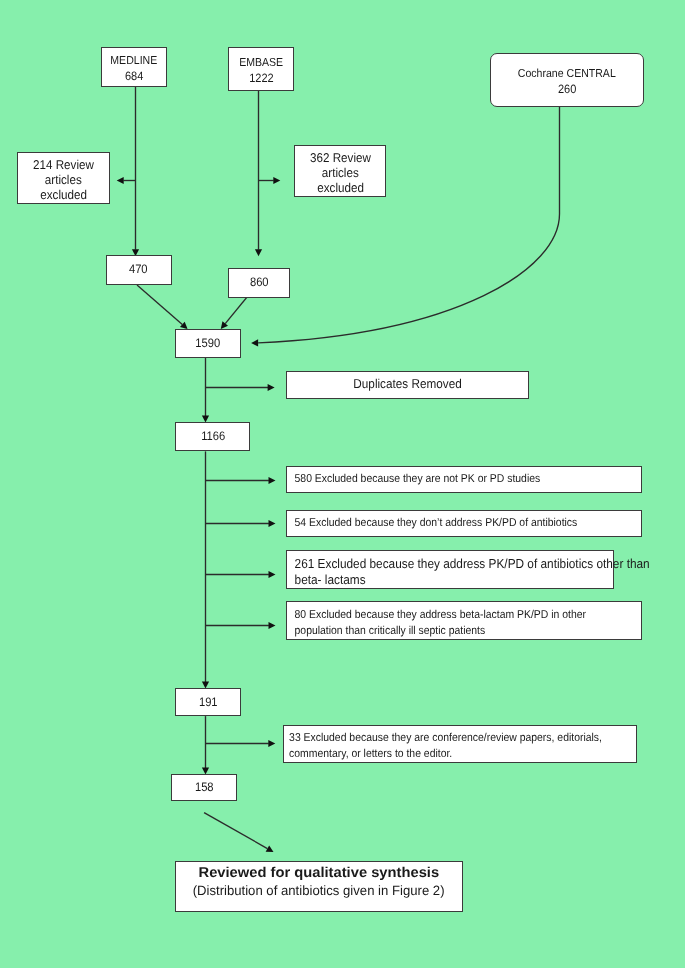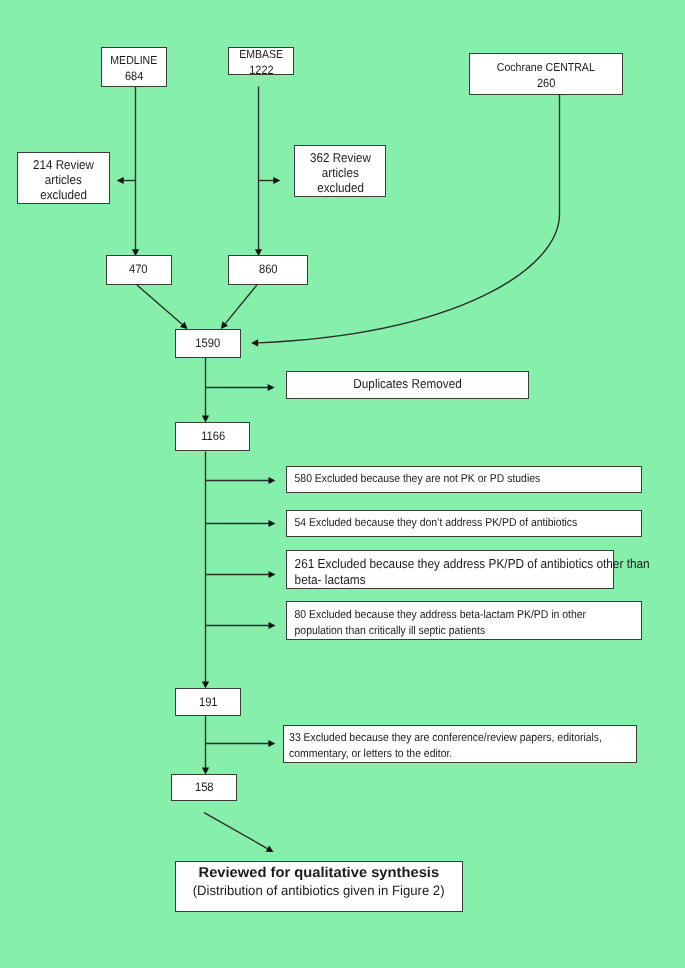--- a/index.html
+++ b/index.html
@@ -63,47 +63,47 @@
       <polygon points="275.30,743.50 268.30,747.10 268.30,739.90"></polygon>
       <polygon points="273.50,852.00 265.64,851.67 269.19,845.41"></polygon>
     </g>
   </svg>
 
   <div class="box" style="left:101px;top:47px;width:66px;height:40px;font-size:11.6px;line-height:15.6px;">
     <span class="ln">MEDLINE</span>
     <span class="ln" style="font-size:12.1px;">684</span>
   </div>
 
-  <div class="box" style="left:228px;top:47px;width:66px;height:28px;font-size:11.6px;line-height:15.6px;">
+  <div class="box" style="left:228px;top:47px;width:66px;height:44px;font-size:11.6px;line-height:15.6px;">
     <span class="ln">EMBASE</span>
     <span class="ln" style="font-size:12.1px;">1222</span>
   </div>
 
-  <div class="box" style="left:469px;top:53px;width:154px;height:42px;font-size:11.6px;line-height:15.6px;">
+  <div class="box" style="left:490px;top:53px;width:154px;height:54px;font-size:11.6px;line-height:15.6px;border-radius:7px;">
     <span class="ln">Cochrane CENTRAL</span>
     <span class="ln" style="font-size:12.1px;">260</span>
   </div>
 
   <div class="box tbox" style="left:17.1px;top:151.5px;width:92.9px;height:52.9px;font-size:12.81px;line-height:14.9px;padding-top:4.3px;">
     <span class="ln">214 Review</span>
     <span class="ln">articles</span>
     <span class="ln">excluded</span>
   </div>
 
   <div class="box tbox" style="left:293.9px;top:145px;width:92.5px;height:51.9px;font-size:12.81px;line-height:14.9px;padding-top:3.4px;">
     <span class="ln">362 Review</span>
     <span class="ln">articles</span>
     <span class="ln">excluded</span>
   </div>
 
   <div class="box cbox" style="left:105.8px;top:255.3px;width:65.9px;height:29.4px;font-size:12.3px;">
     <span class="ln">470</span>
   </div>
 
-  <div class="box cbox" style="left:228px;top:255px;width:80px;height:30px;font-size:12.3px;">
+  <div class="box cbox" style="left:228px;top:268px;width:62px;height:30px;font-size:12.3px;">
     <span class="ln">860</span>
   </div>
 
   <div class="box cbox" style="left:174.6px;top:329.4px;width:66.2px;height:28.2px;font-size:12.3px;">
     <span class="ln">1590</span>
   </div>
 
   <div class="box" style="left:285.9px;top:370.7px;width:243px;height:28.5px;font-size:12.92px;line-height:16px;padding-bottom:5.2px;">
     <span class="ln">Duplicates Removed</span>
   </div>

